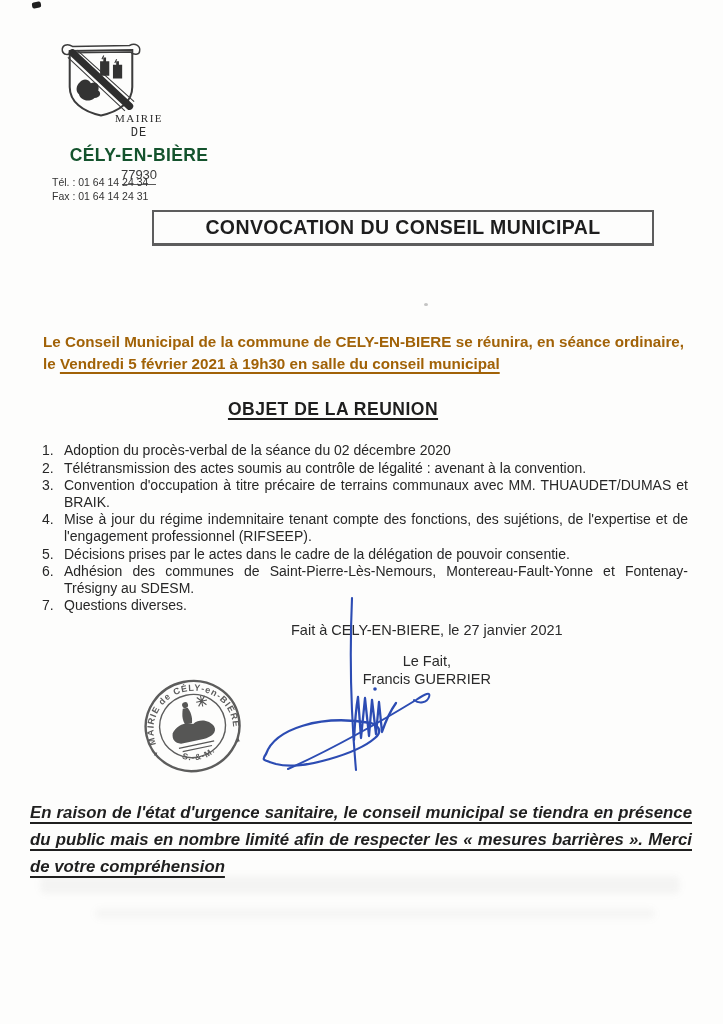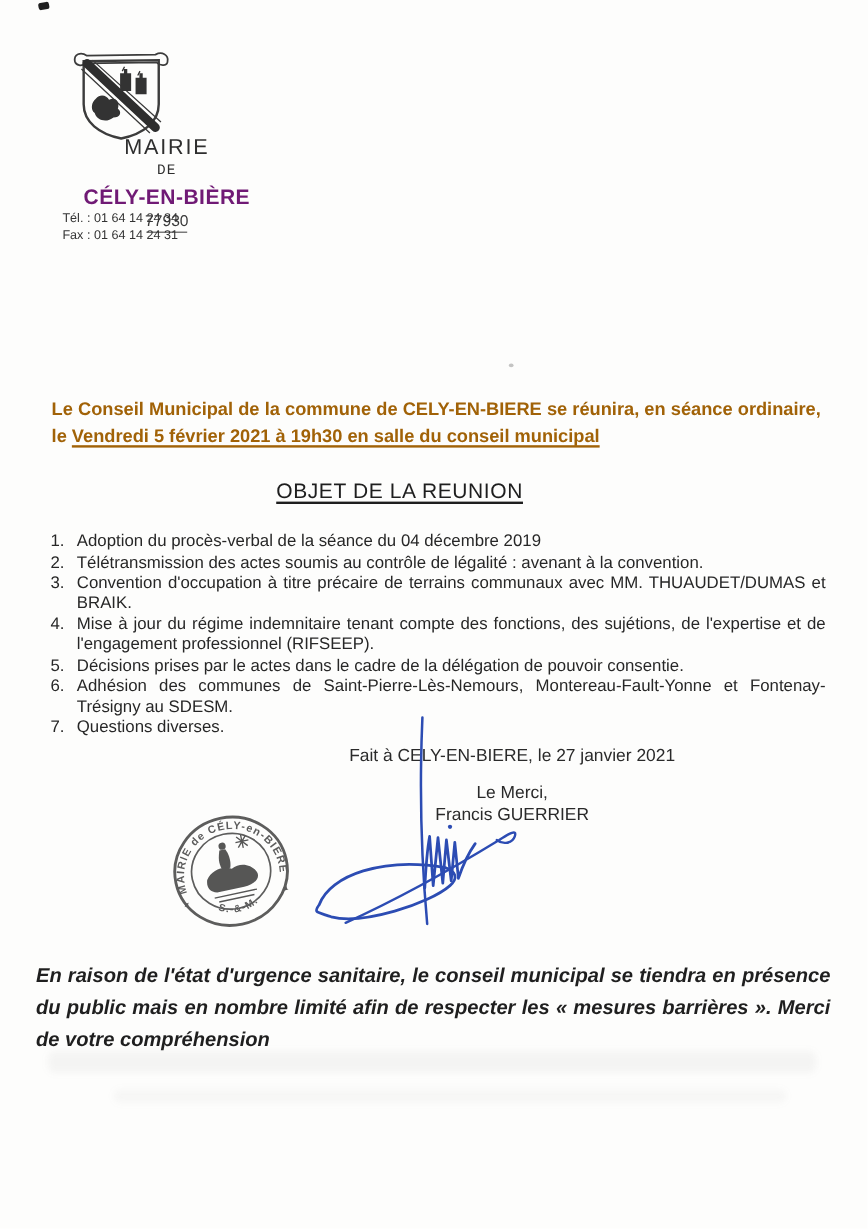--- a/index.html
+++ b/index.html
@@ -14,23 +14,23 @@
   .bleed1{position:absolute; left:40px; top:876px; width:640px; height:18px;
     background:rgba(110,110,110,0.06); filter:blur(3px); border-radius:6px;}
   .bleed2{position:absolute; left:95px; top:908px; width:560px; height:11px;
     background:rgba(110,110,110,0.05); filter:blur(3px); border-radius:6px;}
   .dot-noise{position:absolute; left:424px; top:303px; width:4px; height:3px;
     background:rgba(90,90,90,0.35); border-radius:50%;}
 
   
   .crest{position:absolute; left:55px; top:40px; width:92px; height:80px;}
   .org{position:absolute; left:36px; top:112px; width:206px; text-align:center; color:#2e2e2e;}
-  .org-l1{font-size:18px; letter-spacing:1.5px;}
+  .org-l1{font-size:11px; letter-spacing:1.5px;font-family:Liberation Serif, serif;}
   .org-l2{font-size:12px; margin-top:2px; letter-spacing:1px;font-family:Liberation Mono, monospace;}
-  .org-city{font-size:17.5px; font-weight:bold; letter-spacing:.4px; margin-top:5px; color:#701a75;}
+  .org-city{font-size:17.5px; font-weight:bold; letter-spacing:.4px; margin-top:5px; color:#14532d;}
   .org-zip{font-size:13px; margin-top:1px; color:#3a3a3a;}
   .org-rule{width:34px; border-top:1.4px solid #5a5a5a; margin:2px auto 0;}
   .contact{position:absolute; left:52px; top:176px; font-size:10.5px; line-height:13.5px; color:#333;}
 
   
   .title-box{
     position:absolute; left:152px; top:210px; width:498px; height:31px;
     border:2px solid #5d5d5d; border-bottom-width:3px;
     display:flex; align-items:center; justify-content:center;
     font-size:19.5px; font-weight:bold; letter-spacing:.4px; color:#1e1e1e;
@@ -40,21 +40,21 @@
   .intro{
     position:absolute; left:43px; top:316px; width:641px;
     font-size:15.2px; font-weight:bold; line-height:21.5px;
     text-align:justify; color:#a16207;
   }
   .u-date{text-decoration:underline; text-decoration-thickness:2px; text-underline-offset:3px;}
 
   
   .objet{
     position:absolute; left:0; top:384px; width:666px; text-align:center;
-    font-size:17.5px; font-weight:normal; letter-spacing:.5px; color:#1e1e1e;
+    font-size:17.5px; font-weight:bold; letter-spacing:.5px; color:#1e1e1e;
     text-decoration:underline; text-decoration-thickness:2px; text-underline-offset:3px;
   }
 
   
   .agenda{position:absolute; left:42px; top:442px; width:646px; list-style:none; margin:0; padding:0;
     font-size:14px; line-height:16.6px; color:#272727;}
   .agenda li{display:flex; margin-bottom:1px;}
   .agenda .num{width:22px; flex:0 0 22px;}
   .agenda .txt{flex:1; text-align:justify;}
 
@@ -65,21 +65,21 @@
   
   .stamp{position:absolute; left:141px; top:678px; width:104px; height:100px;
     transform:rotate(-12deg); opacity:.88;}
   .signature{position:absolute; left:258px; top:592px; width:178px; height:186px;}
 
   
   .notice{
     position:absolute; left:30px; top:782px; width:662px;
     font-size:16.8px; font-weight:bold; font-style:italic;
     line-height:27px; text-align:justify; color:#1f1f1f;
-    text-decoration-thickness:2px; text-underline-offset:4px;
+    text-decoration:underline; text-decoration-thickness:2px; text-underline-offset:4px;
   }
 </style>
 </head>
 <body>
 
 <div class="page">
 
   <div class="speck"></div>
   <div class="dot-noise"></div>
   <div class="bleed1"></div>
@@ -106,29 +106,32 @@
     <div class="org-city">CÉLY-EN-BIÈRE</div>
     <div class="org-zip">77930</div>
     <div class="org-rule"></div>
   </div>
 
   <div class="contact">
     <div>Tél. : 01 64 14 24 34</div>
     <div>Fax : 01 64 14 24 31</div>
   </div>
 
+  <div class="title-box">
+    <span>CONVOCATION DU CONSEIL MUNICIPAL</span>
+  </div>
 
   <p class="intro"><span>Le Conseil Municipal de la commune de CELY-EN-BIERE se réunira, en séance ordinaire, le </span><span class="u-date">Vendredi 5 février 2021 à 19h30 en salle du conseil municipal</span></p>
 
   <h2 class="objet">OBJET DE LA REUNION</h2>
 
   <ol class="agenda">
     <li>
       <span class="num">1.</span>
-      <span class="txt">Adoption du procès-verbal de la séance du 04 décembre 2019</span>
+      <span class="txt">Adoption du procès-verbal de la séance du 02 décembre 2020</span>
     </li>
     <li>
       <span class="num">2.</span>
       <span class="txt">Télétransmission des actes soumis au contrôle de légalité : avenant à la convention.</span>
     </li>
     <li>
       <span class="num">3.</span>
       <span class="txt">Convention d'occupation à titre précaire de terrains communaux avec MM. THUAUDET/DUMAS et BRAIK.</span>
     </li>
     <li>
@@ -144,21 +147,21 @@
       <span class="txt">Adhésion des communes de Saint-Pierre-Lès-Nemours, Montereau-Fault-Yonne et Fontenay-Trésigny au SDESM.</span>
     </li>
     <li>
       <span class="num">7.</span>
       <span class="txt">Questions diverses.</span>
     </li>
   </ol>
 
   <div class="closing">
     <div class="place-date">Fait à CELY-EN-BIERE, le 27 janvier 2021</div>
-    <div>Le Merci,</div>
+    <div>Le Fait,</div>
     <div>Francis GUERRIER</div>
   </div>
 
   <svg class="stamp" viewBox="0 0 104 100">
     <defs>
       <path id="arcTop" d="M14,64 A40,39 0 1 1 90,64"></path>
       <path id="arcBottom" d="M22,62 A32,31 0 0 0 82,62"></path>
     </defs>
     <ellipse cx="52" cy="48" rx="47" ry="45" fill="none" stroke="#474747" stroke-width="2.4"></ellipse>
     <ellipse cx="52" cy="48" rx="33" ry="31.5" fill="none" stroke="#474747" stroke-width="1.4"></ellipse>

